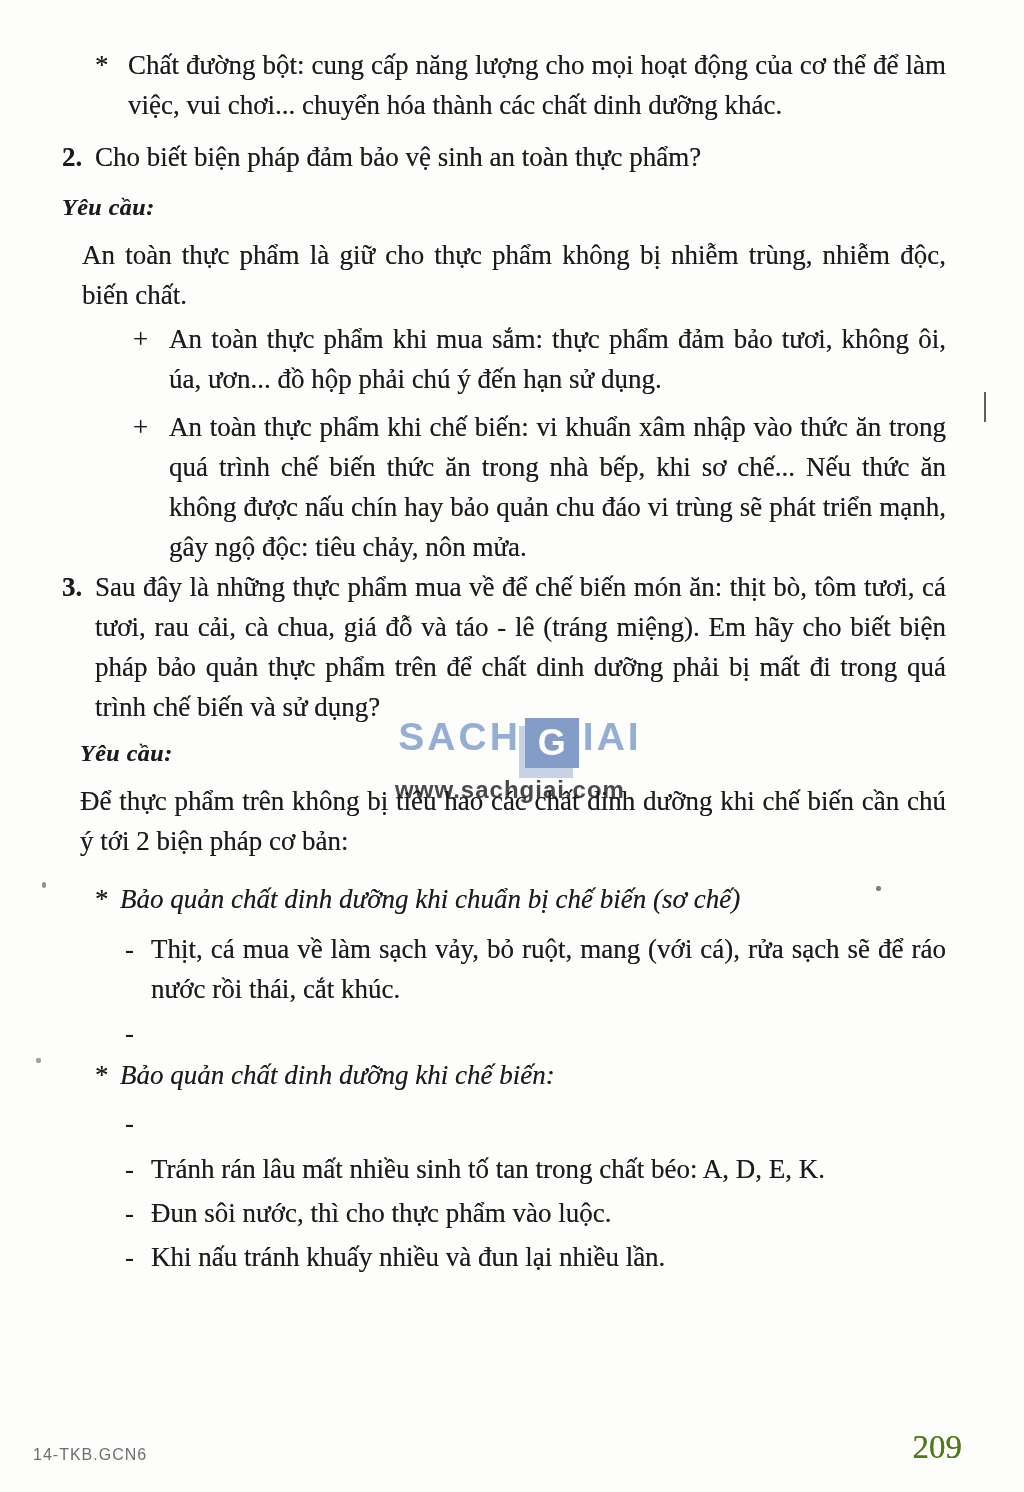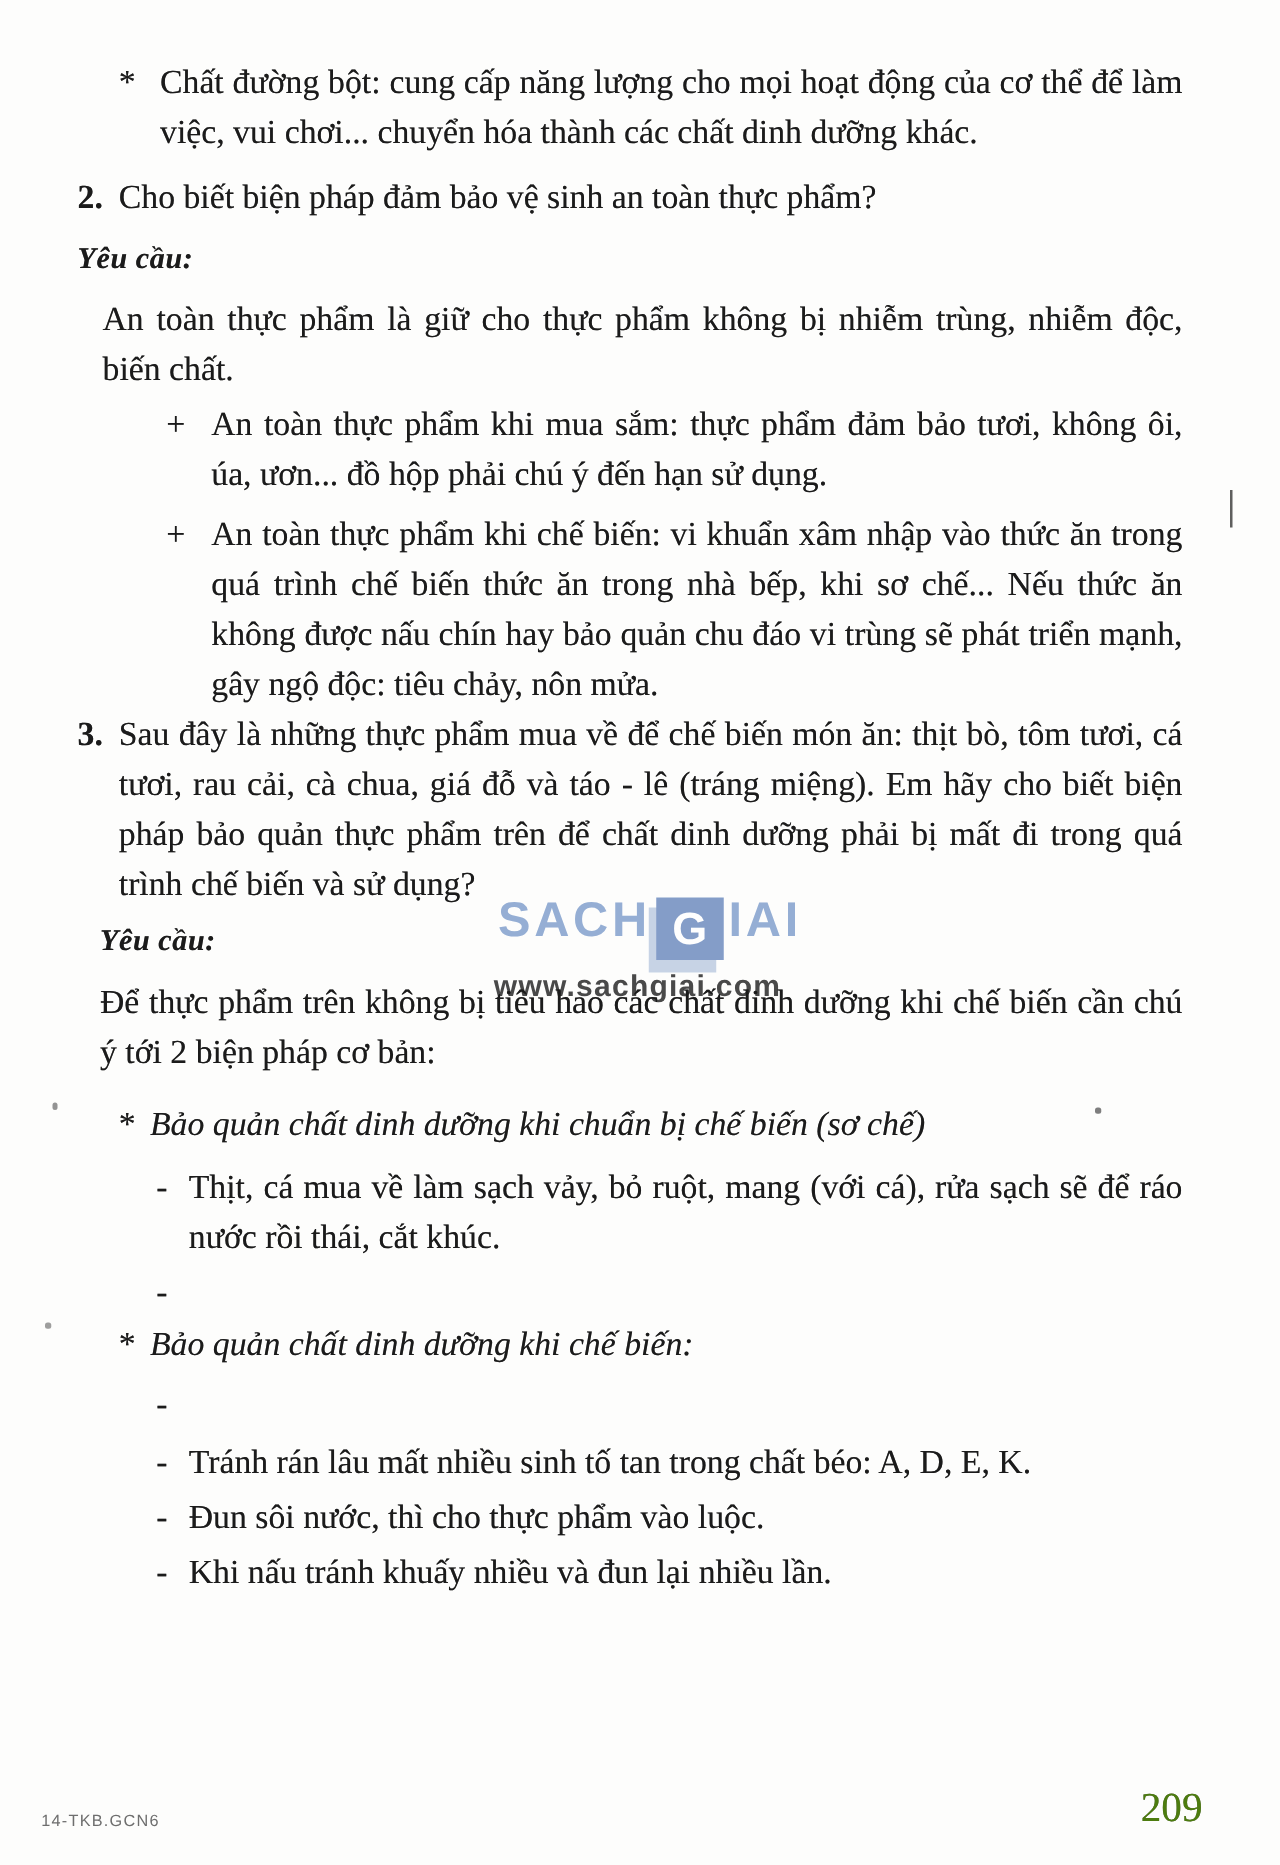--- a/index.html
+++ b/index.html
@@ -103,21 +103,21 @@
     transform: translateX(-2px);
   }
   .content { position: relative; z-index: 1; }
 
   
   .footer-code {
     position: absolute;
     left: 33px;
     bottom: 28px;
     font-family: "Liberation Sans", "DejaVu Sans", sans-serif;
-    font-size: 13px;
+    font-size: 16px;
     letter-spacing: 1px;
     color: #6e6e6e;
     text-shadow: none;
   }
   .page-number {
     position: absolute;
     right: 62px;
     bottom: 26px;
     font-size: 33px;
     color: #4d7c0f;

